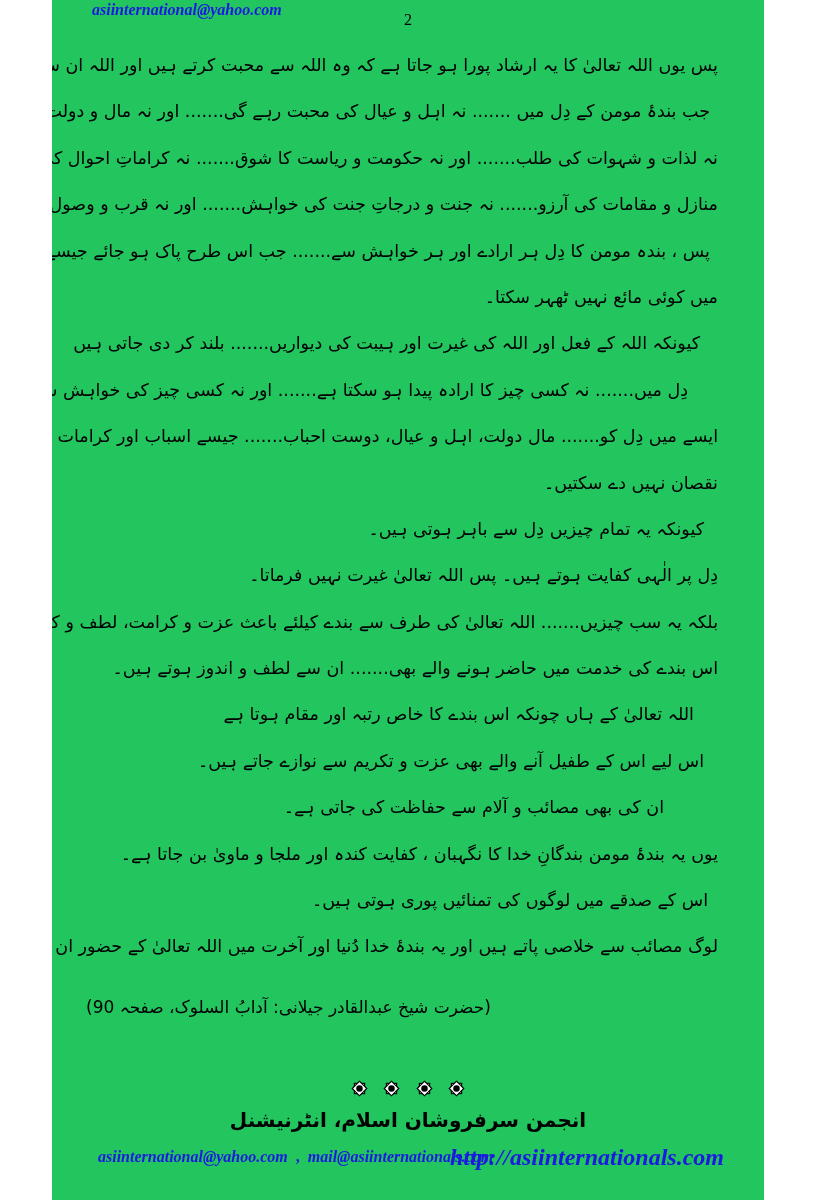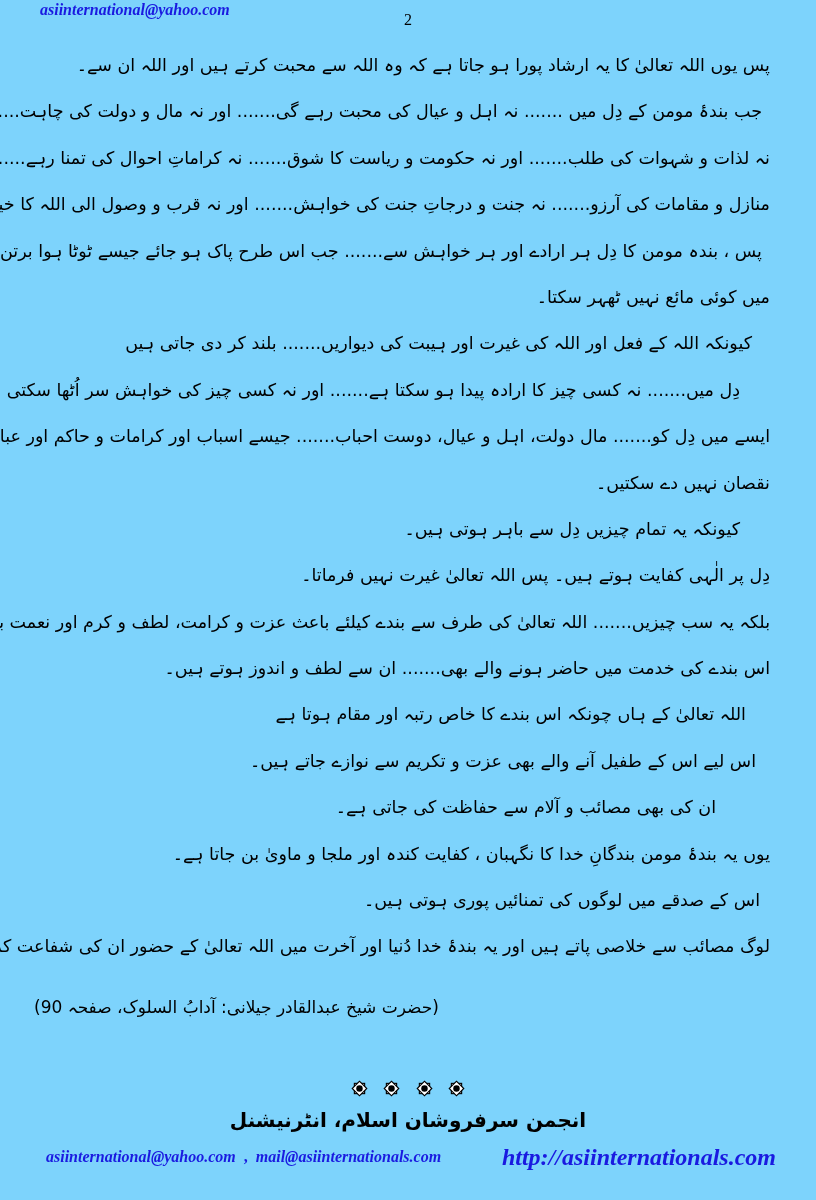--- a/index.html
+++ b/index.html
@@ -1,22 +1,22 @@
 <!DOCTYPE html>
 <html lang="ur"><head>
 <meta charset="utf-8">
 <style>
   * { margin: 0; padding: 0; box-sizing: border-box; }
   html, body { background: #ffffff; }
   .page {
     position: relative;
-    width: 816px;
+    width: 712px;
     height: 1200px;
     margin: 0 auto;
-    background: #7dd3fc;
+    background: #22c55e;
     overflow: hidden;
     font-family: "DejaVu Sans", sans-serif;
     color: #000000;
   }
   
   .top-email {
     position: absolute;
     top: 1px; left: 40px;
     font-family: "Liberation Serif", serif;
     font-style: italic;
@@ -110,21 +110,21 @@
     <div class="ln">پس یوں اللہ تعالیٰ کا یہ ارشاد پورا ہو جاتا ہے کہ وہ اللہ سے محبت کرتے ہیں اور اللہ ان سے۔</div>
     <div class="ln" style="padding-right:54px">جب بندۂ مومن کے دِل میں ....... نہ اہل و عیال کی محبت رہے گی....... اور نہ مال و دولت کی چاہت.......</div>
     <div class="ln">نہ لذات و شہوات کی طلب....... اور نہ حکومت و ریاست کا شوق....... نہ کراماتِ احوال کی تمنا رہے....... اور نہ</div>
     <div class="ln">منازل و مقامات کی آرزو....... نہ جنت و درجاتِ جنت کی خواہش....... اور نہ قرب و وصول الی اللہ کا خیال۔</div>
     <div class="ln" style="padding-right:54px">پس ، بندہ مومن کا دِل ہر ارادے اور ہر خواہش سے....... جب اس طرح پاک ہو جائے جیسے ٹوٹا ہوا برتن کہ جس</div>
     <div class="ln">میں کوئی مائع نہیں ٹھہر سکتا۔</div>
     <div class="ln" style="padding-right:64px">کیونکہ اللہ کے فعل اور اللہ کی غیرت اور ہیبت کی دیواریں....... بلند کر دی جاتی ہیں</div>
     <div class="ln" style="padding-right:76px">دِل میں....... نہ کسی چیز کا ارادہ پیدا ہو سکتا ہے....... اور نہ کسی چیز کی خواہش سر اُٹھا سکتی ہے۔</div>
     <div class="ln">ایسے میں دِل کو....... مال دولت، اہل و عیال، دوست احباب....... جیسے اسباب اور کرامات و حاکم اور عبادات کوئی</div>
     <div class="ln">نقصان نہیں دے سکتیں۔</div>
-    <div class="ln" style="padding-right:76px">کیونکہ یہ تمام چیزیں دِل سے باہر ہوتی ہیں۔</div>
+    <div class="ln" style="padding-right:60px">کیونکہ یہ تمام چیزیں دِل سے باہر ہوتی ہیں۔</div>
     <div class="ln">دِل پر الٰہی کفایت ہوتے ہیں۔ پس اللہ تعالیٰ غیرت نہیں فرماتا۔</div>
     <div class="ln">بلکہ یہ سب چیزیں....... اللہ تعالیٰ کی طرف سے بندے کیلئے باعث عزت و کرامت، لطف و کرم اور نعمت بن جاتی ہیں۔</div>
     <div class="ln">اس بندے کی خدمت میں حاضر ہونے والے بھی....... ان سے لطف و اندوز ہوتے ہیں۔</div>
     <div class="ln" style="padding-right:70px">اللہ تعالیٰ کے ہاں چونکہ اس بندے کا خاص رتبہ اور مقام ہوتا ہے</div>
     <div class="ln" style="padding-right:60px">اس لیے اس کے طفیل آنے والے بھی عزت و تکریم سے نوازے جاتے ہیں۔</div>
     <div class="ln" style="padding-right:100px">ان کی بھی مصائب و آلام سے حفاظت کی جاتی ہے۔</div>
     <div class="ln">یوں یہ بندۂ مومن بندگانِ خدا کا نگہبان ، کفایت کندہ اور ملجا و ماویٰ بن جاتا ہے۔</div>
     <div class="ln" style="padding-right:56px">اس کے صدقے میں لوگوں کی تمنائیں پوری ہوتی ہیں۔</div>
     <div class="ln">لوگ مصائب سے خلاصی پاتے ہیں اور یہ بندۂ خدا دُنیا اور آخرت میں اللہ تعالیٰ کے حضور ان کی شفاعت کرتا ہے۔’’</div>
     <div class="citation">(حضرت شیخ عبدالقادر جیلانی: آدابُ السلوک،  صفحہ 90)</div>

